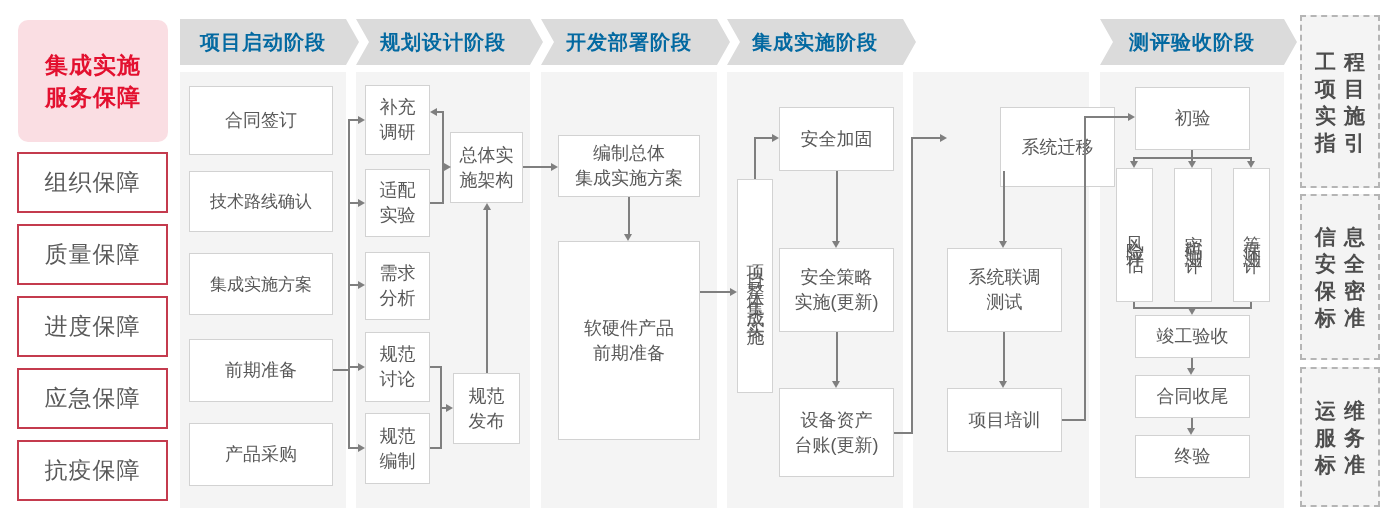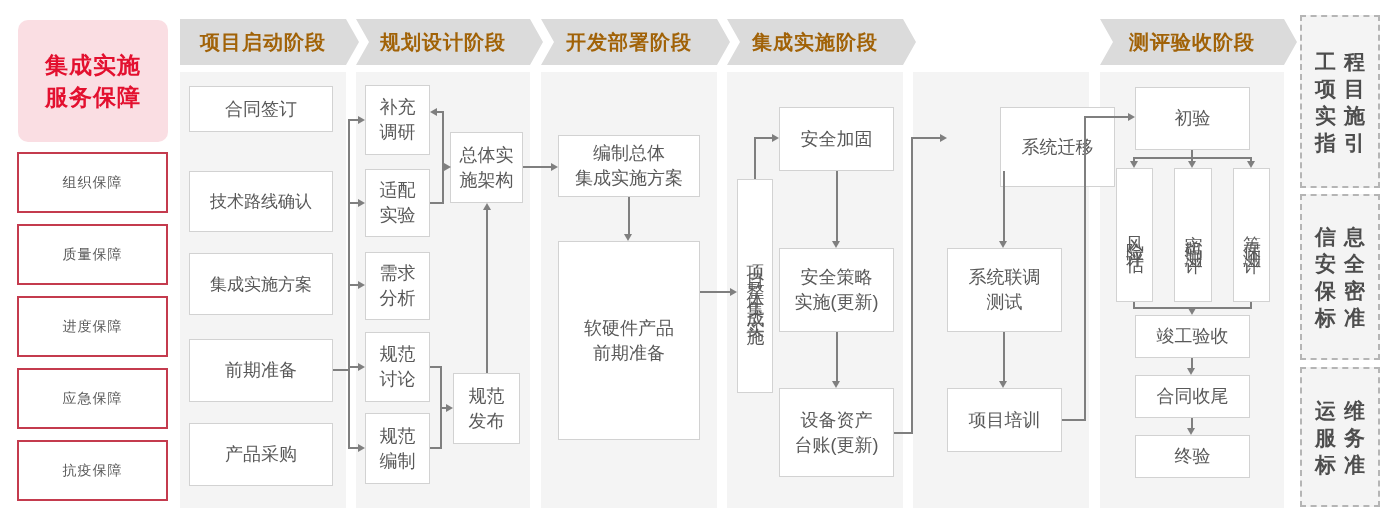--- a/index.html
+++ b/index.html
@@ -6,21 +6,21 @@
   #stage{
     position:relative;width:1391px;height:515px;background:#ffffff;
     font-family:"Liberation Sans",sans-serif;color:#595959;overflow:hidden;
   }
   
   .strip{position:absolute;top:72px;height:436px;background:#f4f4f4;}
   
   .hdr{
     position:absolute;top:19px;height:46px;background:#dbdbdb;
     display:flex;align-items:center;justify-content:center;
-    font-size:20px;font-weight:bold;color:#a16207;letter-spacing:1px;
+    font-size:20px;font-weight:bold;color:#0369a1;letter-spacing:1px;
     clip-path:polygon(0 0,calc(100% - 13px) 0,100% 50%,calc(100% - 13px) 100%,0 100%,13px 50%);
     padding-right:13px;box-sizing:border-box;
   }
   .hdr.first{clip-path:polygon(0 0,calc(100% - 13px) 0,100% 50%,calc(100% - 13px) 100%,0 100%);}
   
   .box{
     position:absolute;background:#ffffff;border:1px solid #d2d2d2;box-sizing:border-box;
     display:flex;align-items:center;justify-content:center;text-align:center;
     font-size:18px;line-height:25px;color:#595959;white-space:pre-line;
   }
@@ -33,21 +33,21 @@
   .pink{
     position:absolute;left:18px;top:20px;width:150px;height:122px;border-radius:10px;
     background:#fadee3;color:#e3102f;font-size:23px;font-weight:bold;line-height:32px;
     display:flex;align-items:center;justify-content:center;text-align:center;white-space:pre-line;
     letter-spacing:1px;
   }
   .redbox{
     position:absolute;left:17px;width:151px;height:61px;background:#ffffff;
     border:2px solid #c43b4e;box-sizing:border-box;
     display:flex;align-items:center;justify-content:center;
-    font-size:14px;color:#595959;letter-spacing:1px;
+    font-size:23px;color:#595959;letter-spacing:1px;
   }
   
   .std{
     position:absolute;left:1300px;width:80px;background:#f4f4f4;
     border:2px dashed #b5b5b5;box-sizing:border-box;
     display:flex;align-items:center;justify-content:center;text-align:center;
     font-size:21px;font-weight:bold;color:#4d4d4d;white-space:pre-line;
     letter-spacing:8px;line-height:27px;padding-left:8px;box-sizing:border-box;
   }
   
@@ -79,21 +79,21 @@
   <div class="strip" style="left:727px;width:176px"></div>
   <div class="strip" style="left:913px;width:176px"></div>
   <div class="strip" style="left:1100px;width:184px"></div>
 
   <div class="hdr first" style="left:180px;width:179px">项目启动阶段</div>
   <div class="hdr" style="left:356px;width:187px">规划设计阶段</div>
   <div class="hdr" style="left:541px;width:189px">开发部署阶段</div>
   <div class="hdr" style="left:727px;width:189px">集成实施阶段</div>
   <div class="hdr" style="left:1100px;width:197px">测评验收阶段</div>
 
-  <div class="box" style="left:189px;top:86px;width:144px;height:46px">合同签订</div>
+  <div class="box" style="left:189px;top:86px;width:144px;height:69px">合同签订</div>
   <div class="box fs17" style="left:189px;top:171px;width:144px;height:61px">技术路线确认</div>
   <div class="box fs17" style="left:189px;top:253px;width:144px;height:62px">集成实施方案</div>
   <div class="box" style="left:189px;top:339px;width:144px;height:63px">前期准备</div>
   <div class="box" style="left:189px;top:423px;width:144px;height:63px">产品采购</div>
 
   <div class="box" style="left:365px;top:85px;width:65px;height:70px">补充
 调研</div>
   <div class="box" style="left:365px;top:169px;width:65px;height:68px">适配
 实验</div>
   <div class="box" style="left:365px;top:252px;width:65px;height:68px">需求

